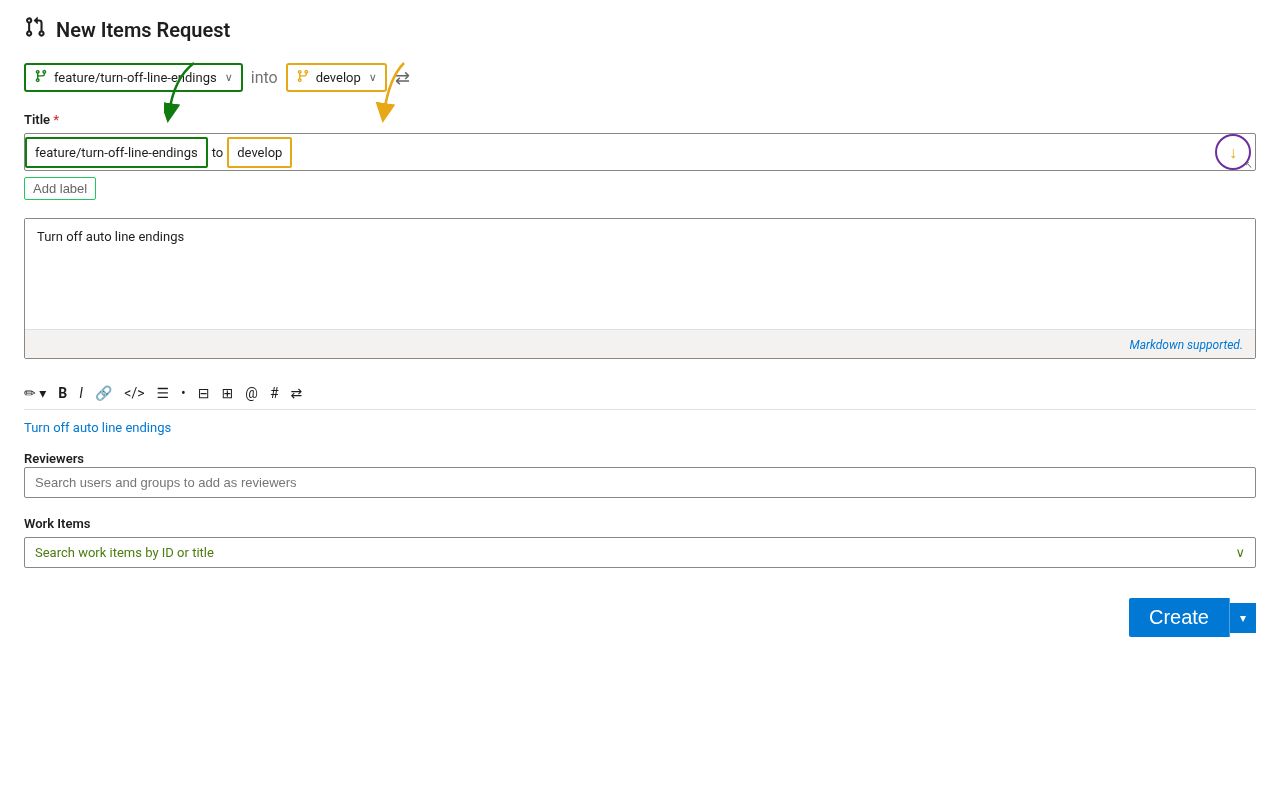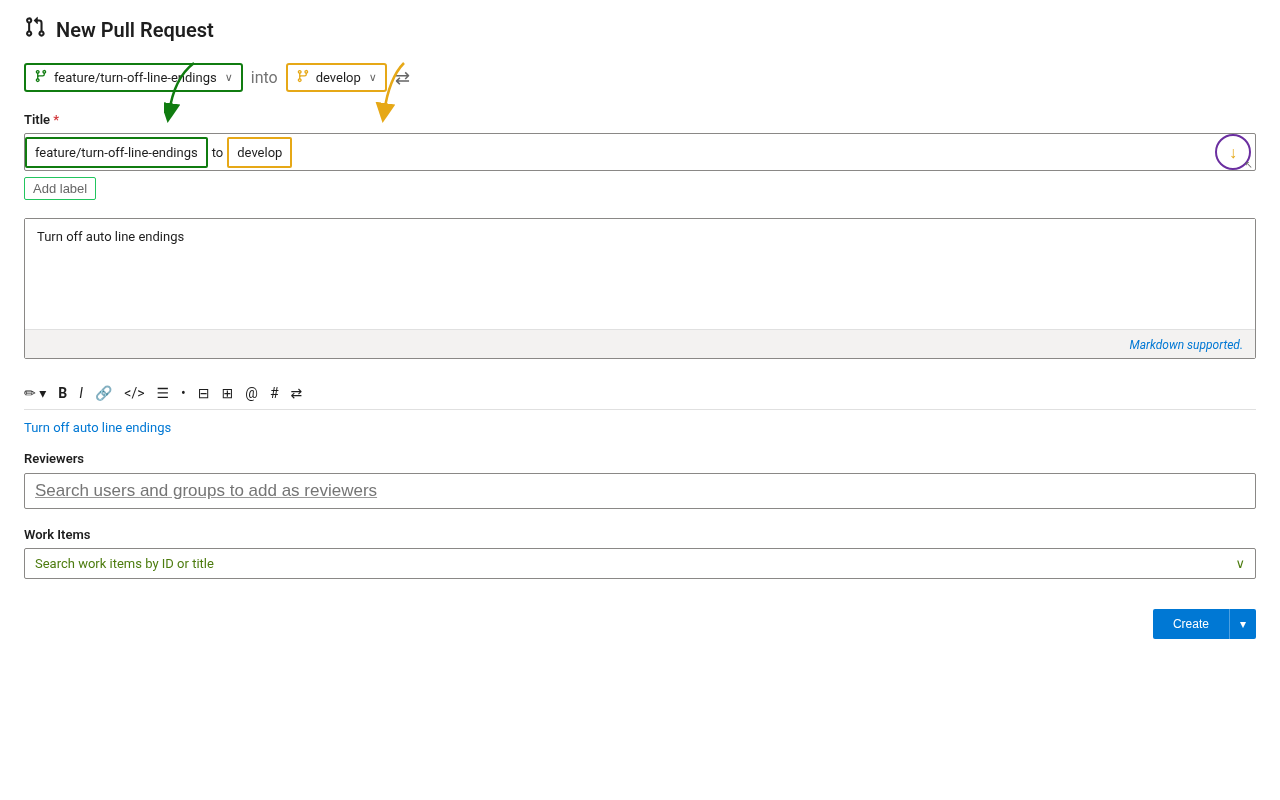--- a/index.html
+++ b/index.html
@@ -205,32 +205,31 @@
       font-size: 13px;
       text-decoration: none;
       cursor: pointer;
       margin-bottom: 16px;
       display: block;
     }
 
     .reviewers-label {
       font-size: 13px;
       font-weight: 600;
-      margin-bottom: 7px;
+      margin-bottom: 1px;
     }
 
     .search-input {
       width: 100%;
       border: 1px solid #8a8886;
       border-radius: 2px;
       padding: 7px 10px;
-      font-size: 17px;
+      font-size: 13px;
       color: #999;
       outline: none;
-      text-decoration: underline;
     }
 
     .work-items-label {
       font-size: 13px;
       font-weight: 600;
       margin-bottom: 6px;
       margin-top: 18px;
     }
 
     .work-items-dropdown {
@@ -253,21 +252,21 @@
       align-items: center;
       margin-top: 30px;
       gap: 0;
     }
 
     .create-btn {
       background: #0078d4;
       color: #fff;
       border: none;
       padding: 8px 20px;
-      font-size: 12px;
+      font-size: 20px;
       font-weight: 500;
       cursor: pointer;
       border-right: 1px solid rgba(255,255,255,0.3);
     }
 
     .create-dropdown-btn {
       background: #0078d4;
       color: #fff;
       border: none;
       padding: 8px 10px;
@@ -305,21 +304,21 @@
   </style>
 </head>
 <body>
 
 <div class="page-header">
   <span style="font-size:20px; color:#1e1e1e;">
     <svg width="22" height="22" viewBox="0 0 16 16" fill="#1e1e1e">
       <path fill-rule="evenodd" d="M7.177 3.073L9.573.677A.25.25 0 0110 .854v4.792a.25.25 0 01-.427.177L7.177 3.427a.25.25 0 010-.354zM3.75 2.5a.75.75 0 100 1.5.75.75 0 000-1.5zm-2.25.75a2.25 2.25 0 113 2.122v5.256a2.251 2.251 0 11-1.5 0V5.372A2.25 2.25 0 011.5 3.25zM11 2.5h-1V4h1a1 1 0 011 1v5.628a2.251 2.251 0 101.5 0V5A2.5 2.5 0 0011 2.5zm1 10.25a.75.75 0 111.5 0 .75.75 0 01-1.5 0zM3.75 12a.75.75 0 100 1.5.75.75 0 000-1.5z"></path>
     </svg>
   </span>
-  <h1 class="page-title">New Pull Request</h1>
+  <h1 class="page-title">New Items Request</h1>
 </div>
 
 <div class="annotation-container">
   <div class="branch-row">
 
     <div class="branch-selector">
       <span style="color:#107c10; font-size:13px;">
         <svg width="14" height="14" viewBox="0 0 16 16" fill="#107c10">
           <path fill-rule="evenodd" d="M11.75 2.5a.75.75 0 100 1.5.75.75 0 000-1.5zm-2.25.75a2.25 2.25 0 113 2.122V6A2.5 2.5 0 0110 8.5H6a1 1 0 00-1 1v1.128a2.251 2.251 0 11-1.5 0V5.372a2.25 2.25 0 111.5 0v1.836A2.492 2.492 0 016 7h4a1 1 0 001-1v-.628A2.25 2.25 0 019.5 3.25zM4.25 12a.75.75 0 100 1.5.75.75 0 000-1.5zM3.5 3.25a.75.75 0 111.5 0 .75.75 0 01-1.5 0z"></path>
         </svg>

